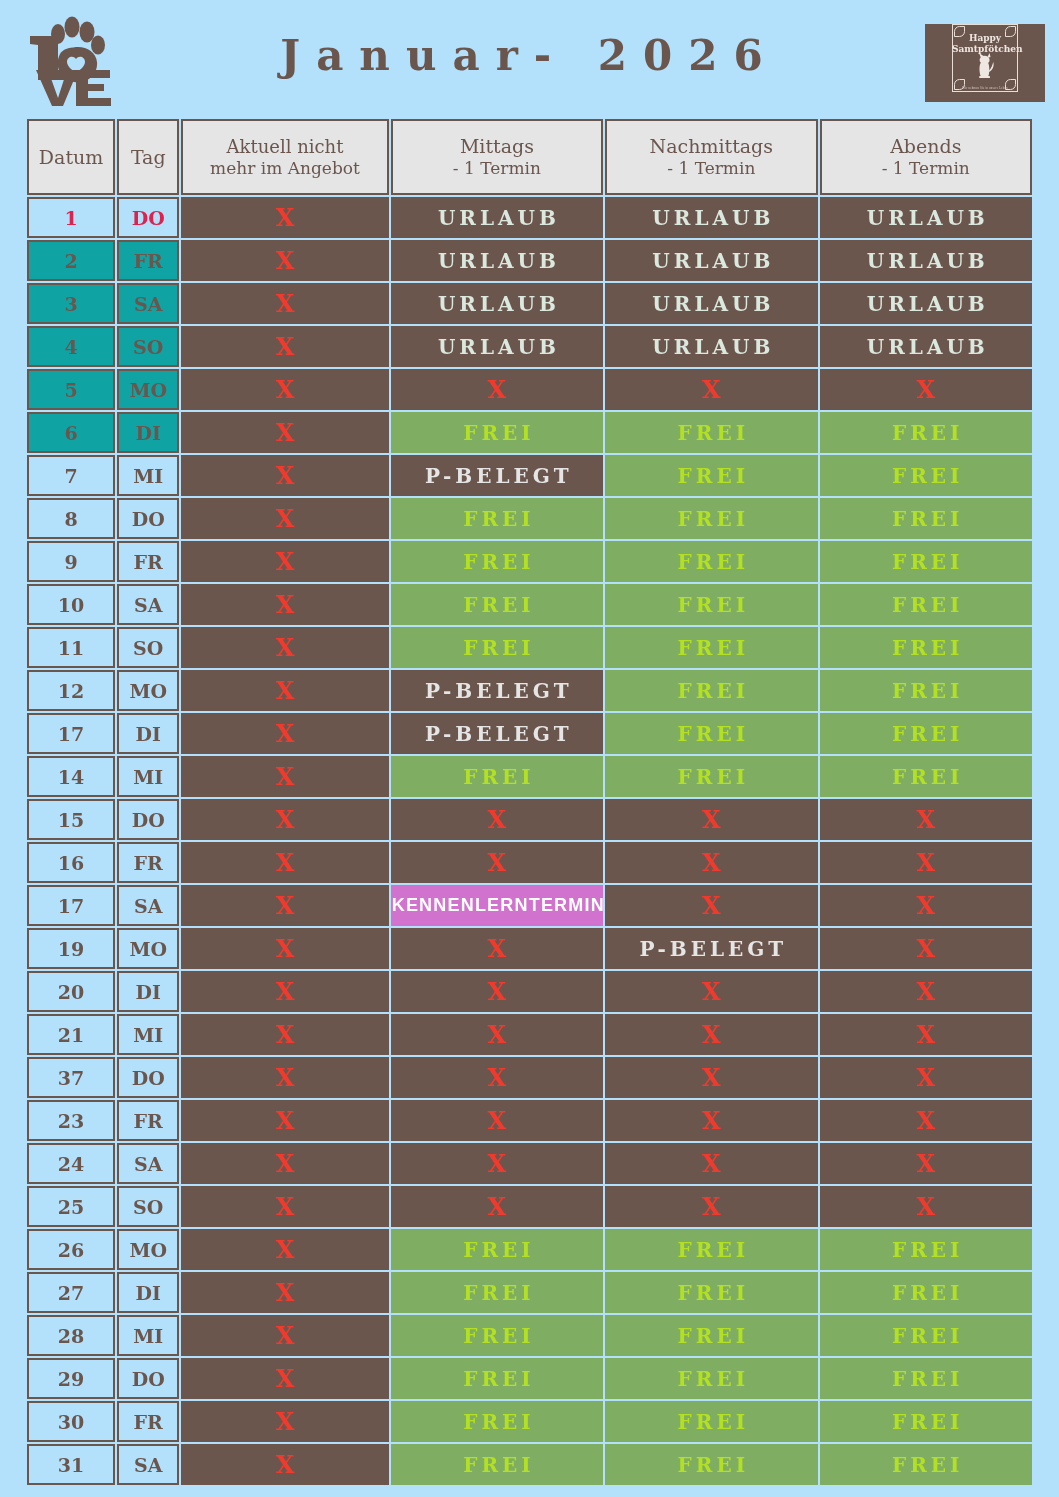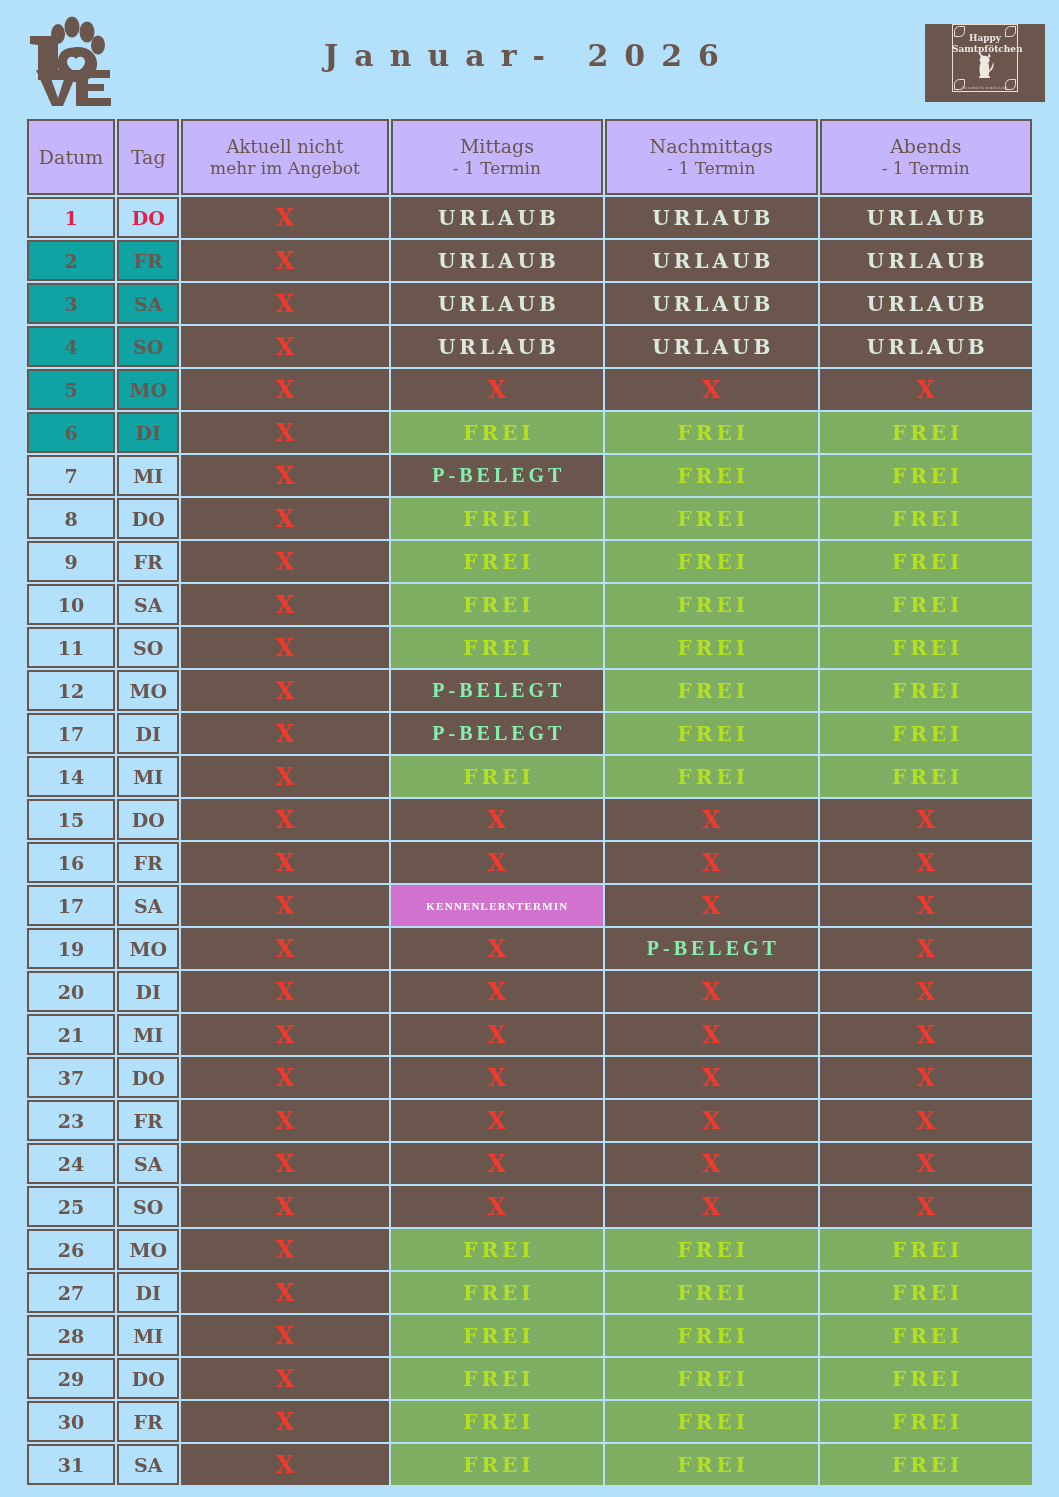--- a/index.html
+++ b/index.html
@@ -29,21 +29,21 @@
   }
   #month-title {
     position: absolute;
     left: 0;
     top: 0;
     width: 1059px;
     height: 110px;
     line-height: 112px;
     text-align: center;
     font-family: "DejaVu Serif", serif;
-    font-size: 30px;
+    font-size: 42px;
     font-weight: bold;
     letter-spacing: 16px;
     color: #6b564e;
     white-space: nowrap;
   }
   #brand-logo {
     position: absolute;
     right: 14px;
     top: 24px;
     width: 120px;
@@ -119,21 +119,21 @@
   }
 
   col.c-datum { width: 88px; }
   col.c-tag   { width: 62px; }
   col.c-ang   { width: 207px; }
   col.c-slot  { width: 212px; }
 
   
   thead th {
     height: 72px;
-    background: #c4b5fd;
+    background: #e5e5e5;
     color: #6b564e;
     font-family: "DejaVu Serif", serif;
     font-size: 19px;
     font-weight: normal;
     line-height: 1.28;
     border: 2px solid #6b564e;
   }
   thead th.small-head {
     font-size: 18px;
   }
@@ -177,28 +177,27 @@
   td.cell.urlaub {
     background: #6b564e;
     color: #dbe8de;
   }
   td.cell.frei {
     background: #7fae63;
     color: #b4e024;
   }
   td.cell.belegt {
     background: #6b564e;
-    color: #86efac;
-    font-family: Liberation Serif, serif;
+    color: #e5e5e5;
   }
   td.cell.kennenlern {
     background: #d172ce;
     color: #ffffff;
-    font-family: Liberation Serif, serif;
-    font-size: 11px;
+    font-family: Liberation Sans, sans-serif;
+    font-size: 18px;
     font-weight: bold;
     letter-spacing: 1.2px;
     text-indent: 1px;
   }
 </style>
 </head>
 <body>
 
 <div id="header">
 

